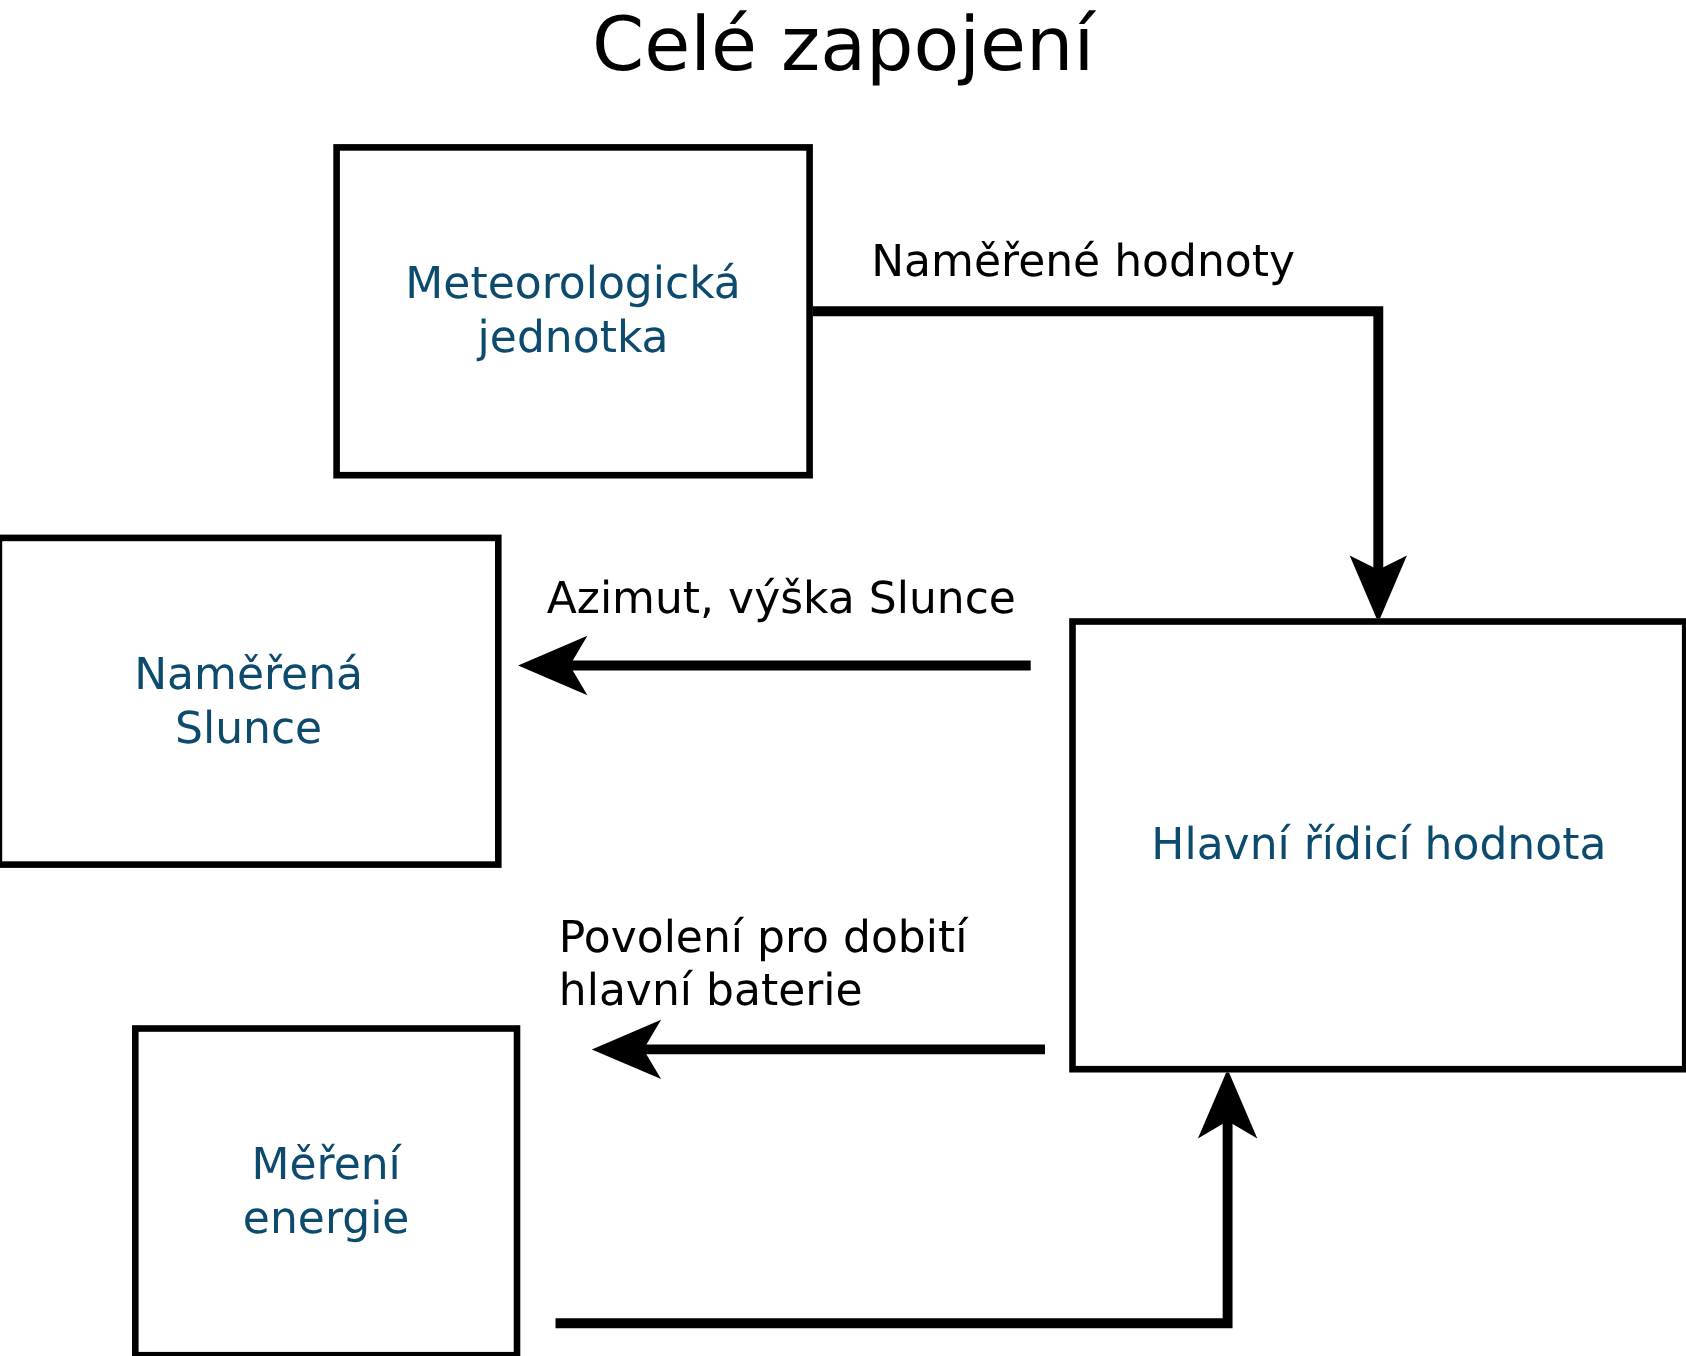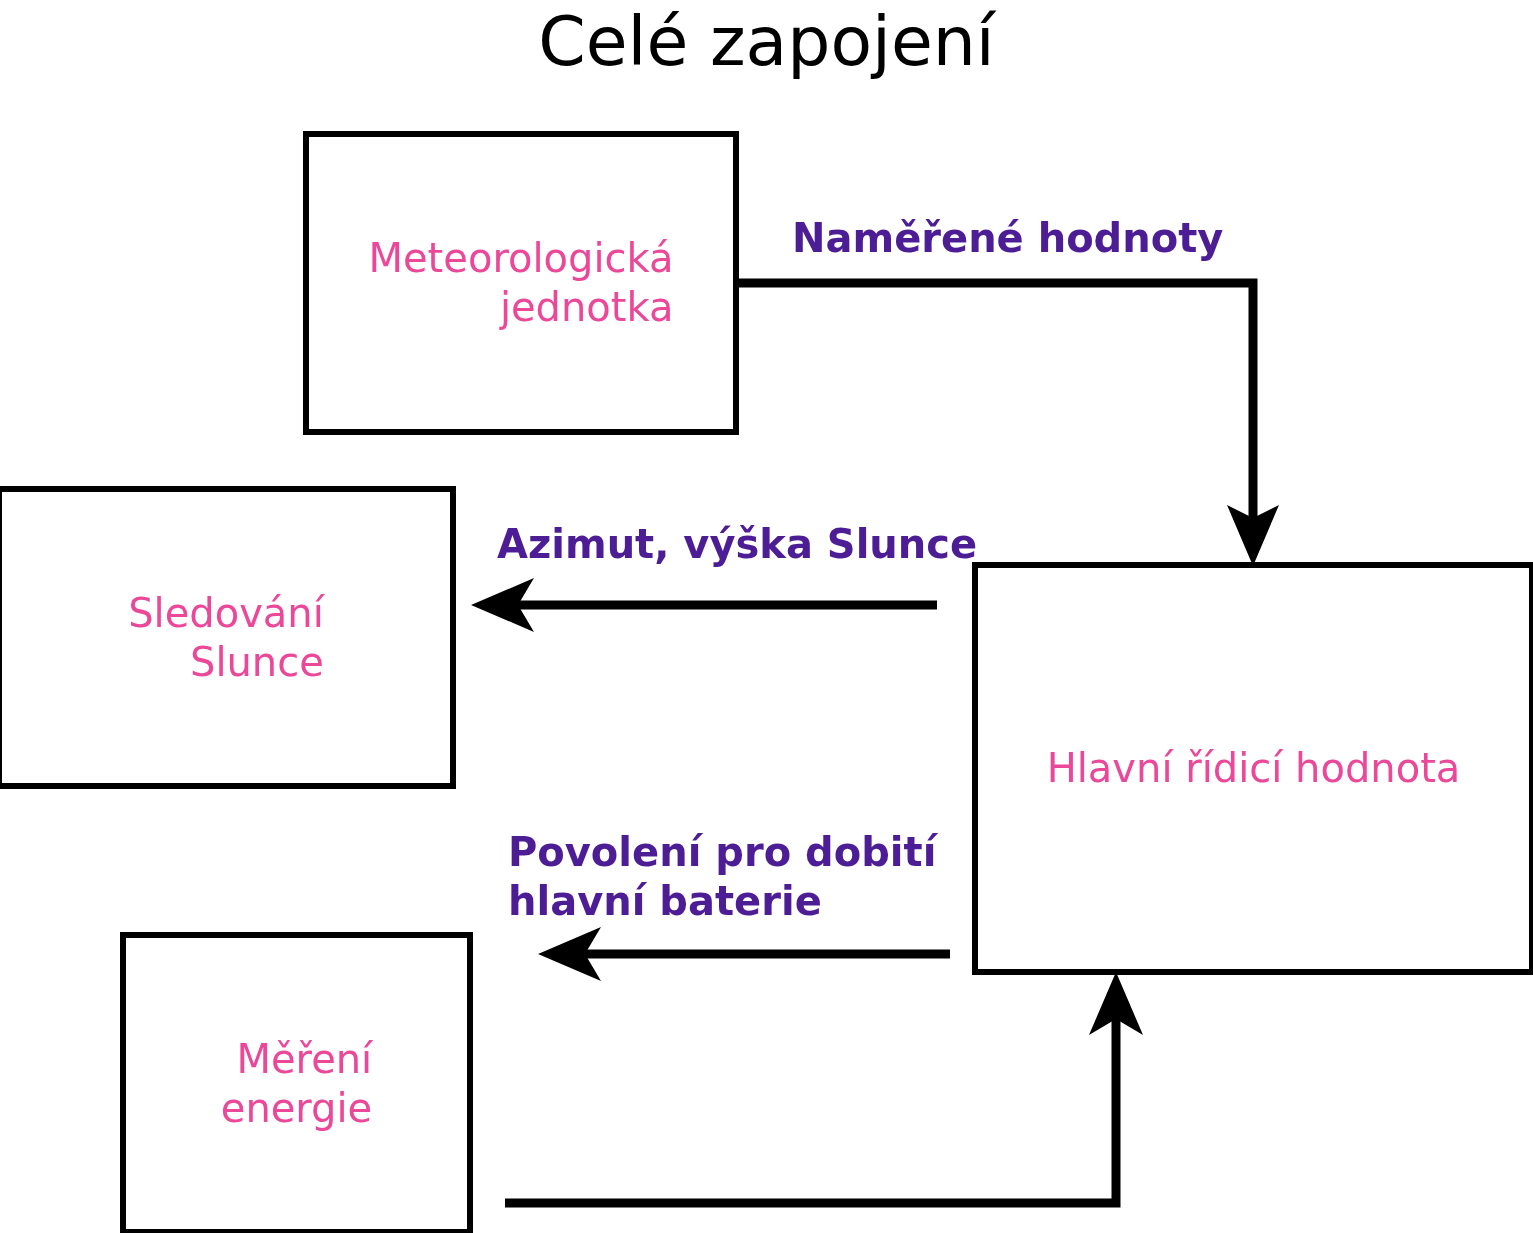--- a/index.html
+++ b/index.html
@@ -42,33 +42,32 @@
     border: 6px solid #000000;
     background: #ffffff;
     box-sizing: border-box;
     display: flex;
     align-items: center;
     justify-content: center;
   }
   .node-label {
     font-size: 40px;
     line-height: 1.22;
-    color: #ec4899;
-    text-align: right;
+    color: #0c4a6e;
+    text-align: center;
     font-family: "DejaVu Sans", sans-serif;
     white-space: pre-line;
   }
   .edge-label {
     position: absolute;
     font-size: 40px;
     line-height: 1.22;
-    color: #4c1d95;
+    color: #000000;
     font-family: "DejaVu Sans", sans-serif;
     white-space: pre-line;
-    font-weight: bold;
   }
 </style>
 </head>
 <body>
 
 <div id="canvas">
 
   <div class="diagram-title">Celé zapojení</div>
 
   <svg id="diagram-svg" viewBox="0 0 1533 1233" xmlns="http://www.w3.org/2000/svg">
@@ -93,21 +92,21 @@
       <polygon points="1116,972 1089,1035 1116,1019 1143,1035" fill="#000000" stroke="none"></polygon>
     </g>
   </svg>
 
   <div class="node-box" id="node-meteo" style="left: 303px; top: 131px; width: 436px; height: 304px;">
     <span class="node-label">Meteorologická
 jednotka</span>
   </div>
 
   <div class="node-box" id="node-sun-tracking" style="left: -4px; top: 486px; width: 460px; height: 303px;">
-    <span class="node-label">Sledování
+    <span class="node-label">Naměřená
 Slunce</span>
   </div>
 
   <div class="node-box" id="node-main-control" style="left: 972px; top: 562px; width: 563px; height: 413px;">
     <span class="node-label">Hlavní řídicí hodnota</span>
   </div>
 
   <div class="node-box" id="node-energy-measurement" style="left: 120px; top: 932px; width: 353px; height: 303px;">
     <span class="node-label">Měření
 energie</span>

